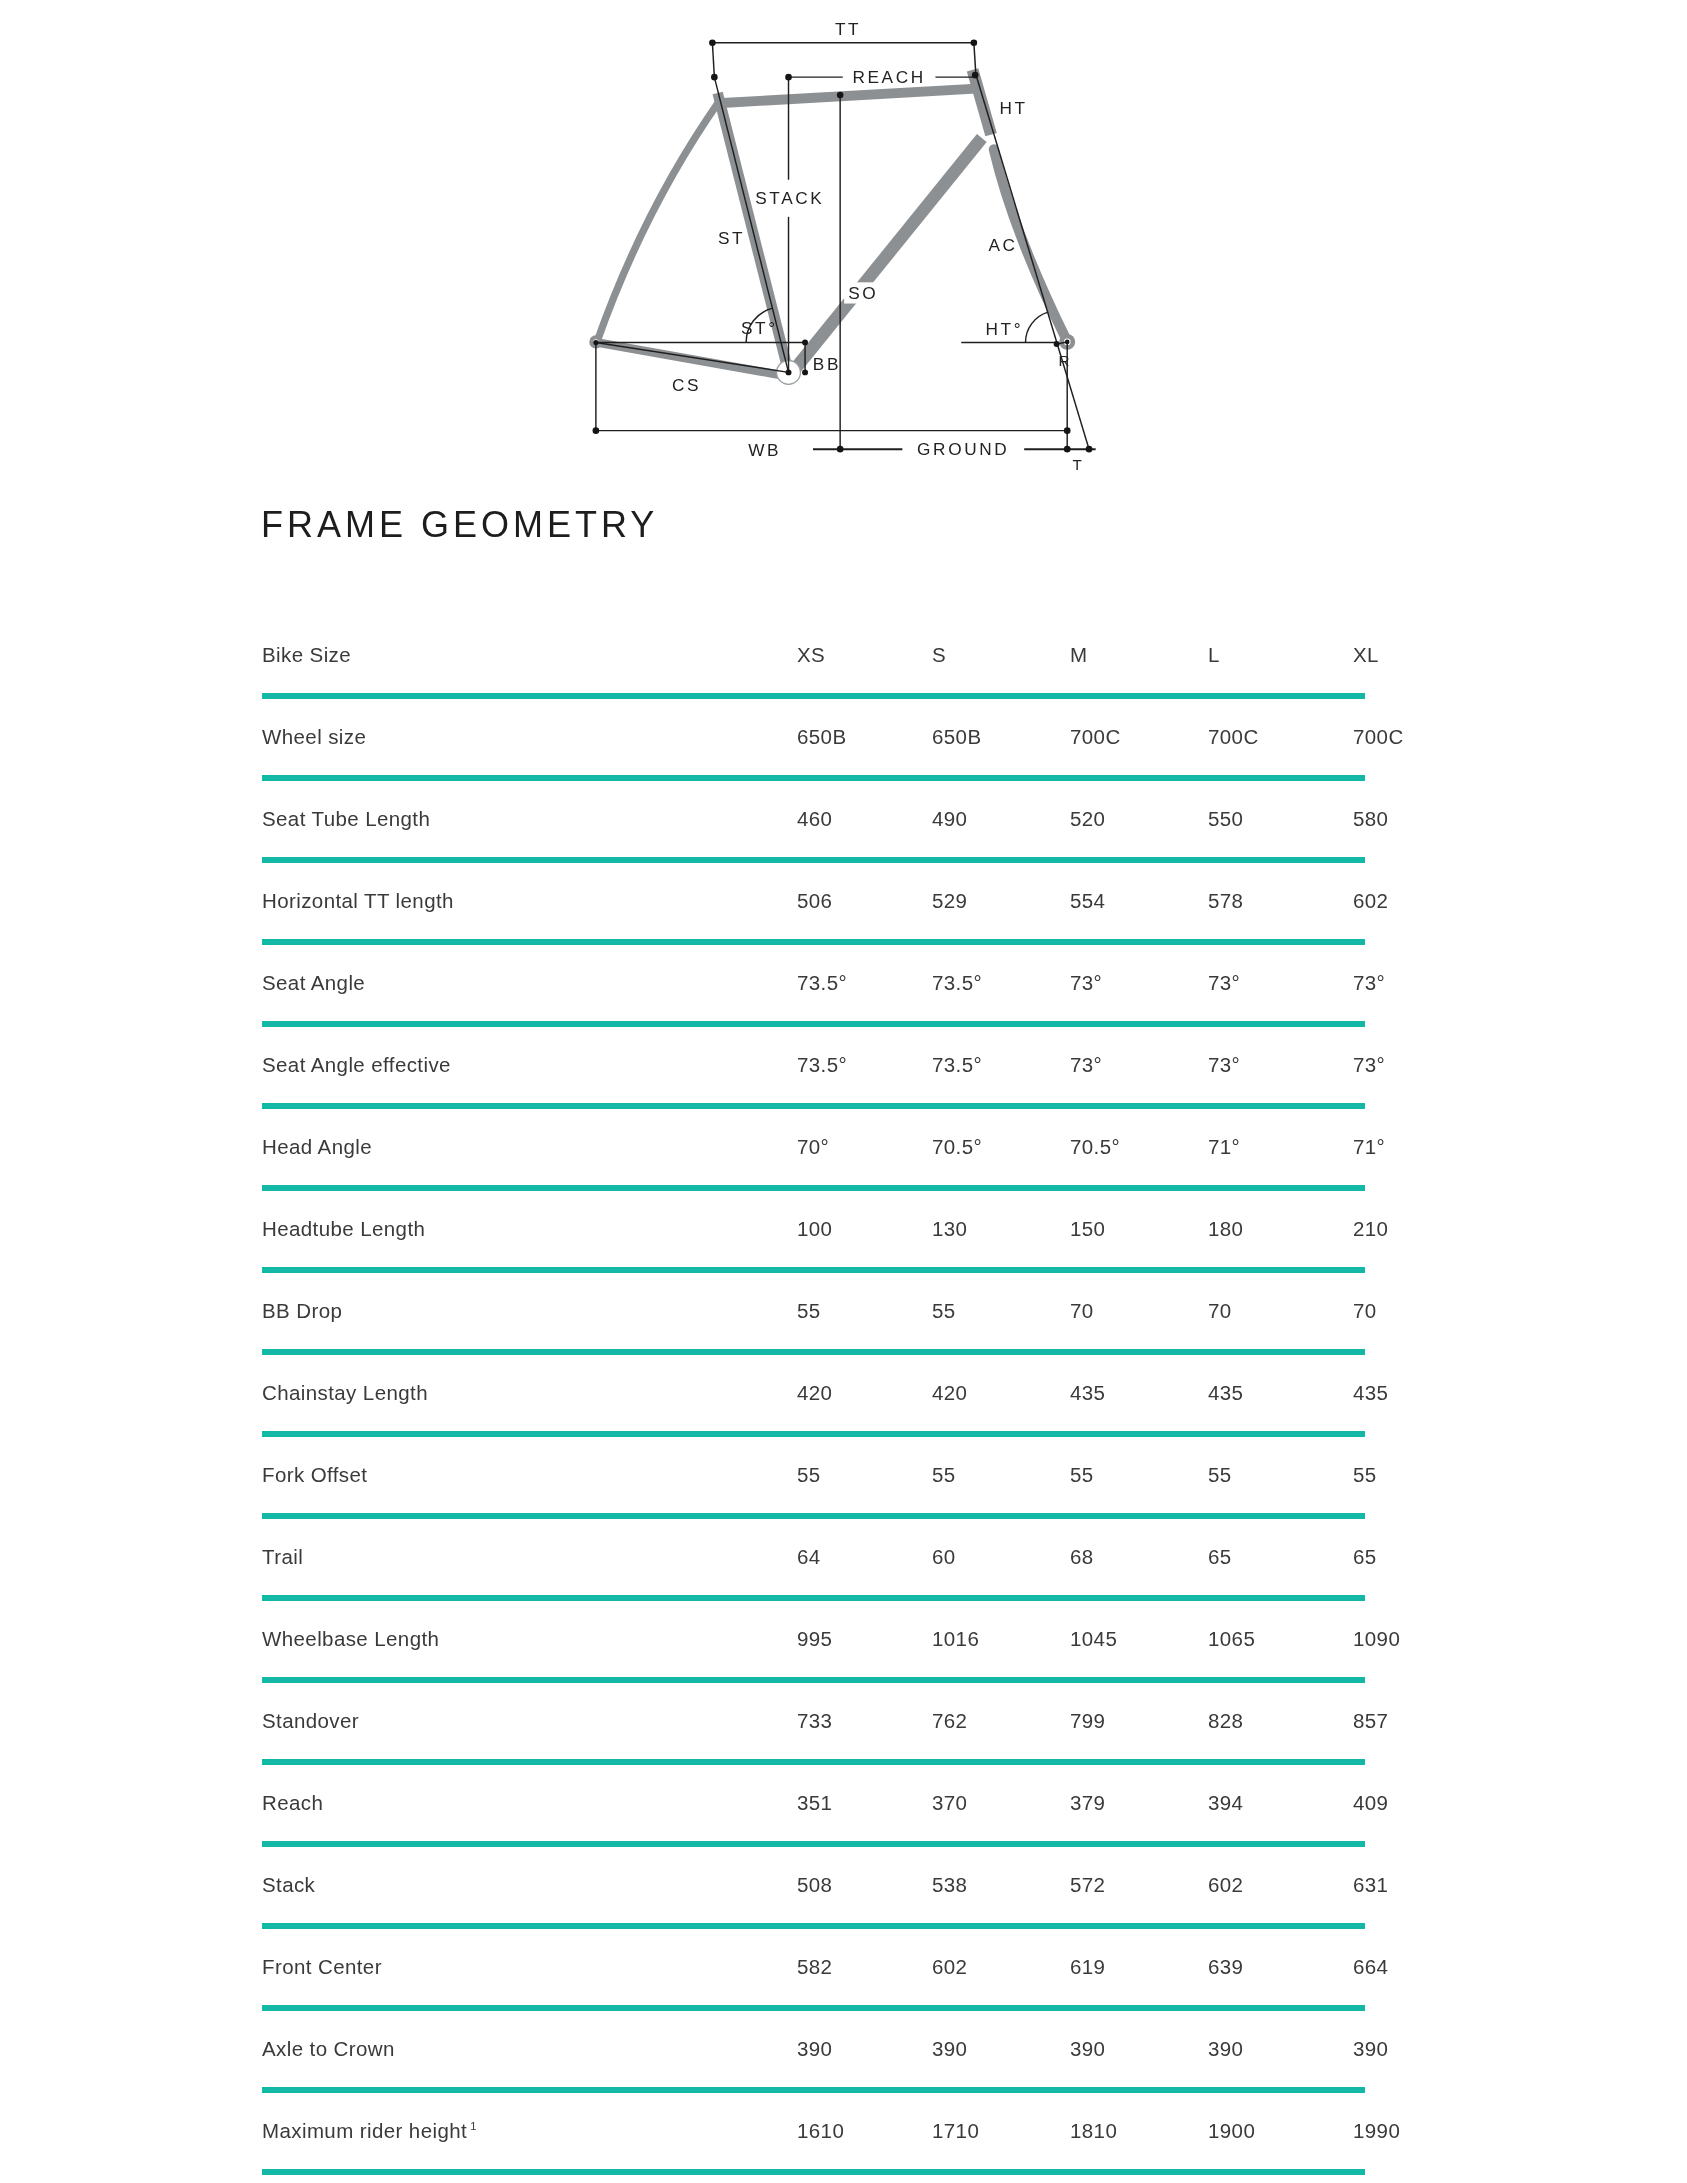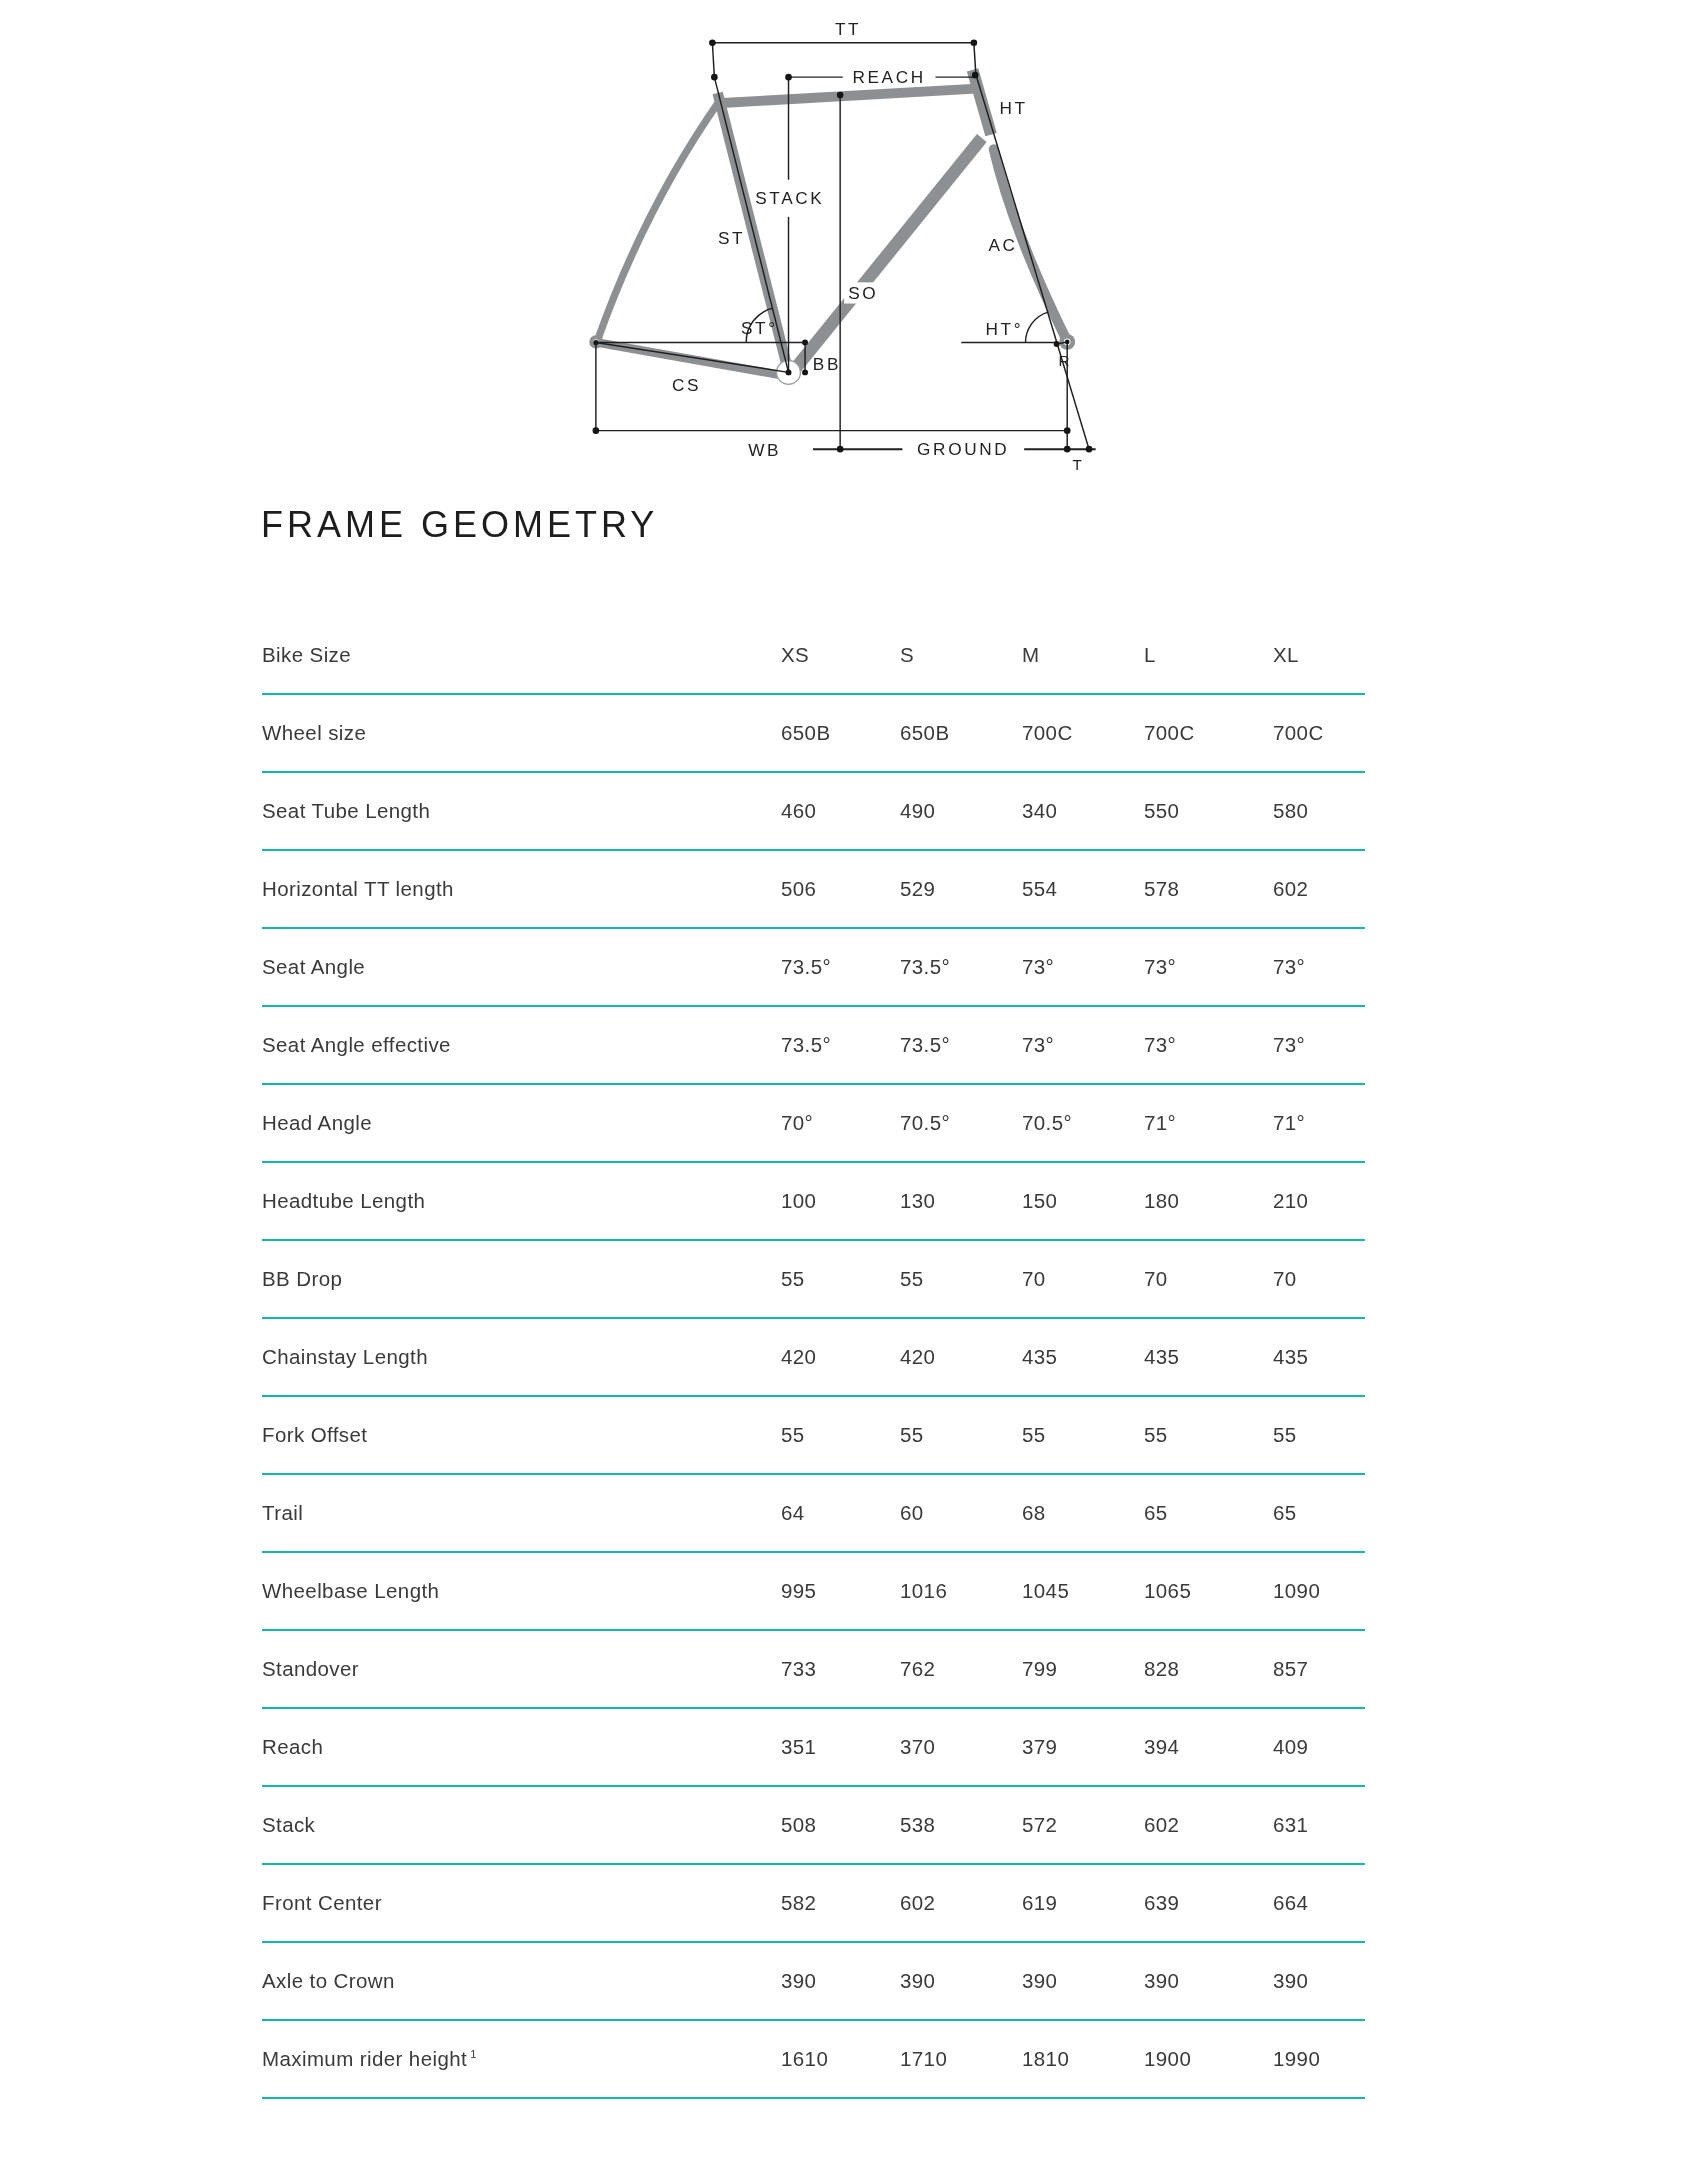--- a/index.html
+++ b/index.html
@@ -21,21 +21,22 @@
   }
   .geo-table{
     position:absolute;left:262px;top:617px;width:1103px;
     font-size:20.5px;color:#3a3a3a;letter-spacing:0.4px;
   }
   .geo-row{
     display:grid;
     grid-template-columns:519px 119px 122px 122px 129px 1fr;
     align-items:center;
     height:76px;
-    border-bottom:2px solid #14b8a6;
+    border-bottom:6px solid #14b8a6;
+    gap:16px;
   }
   .geo-cell{white-space:nowrap;}
   .geo-cell sup{font-size:11.2px;vertical-align:super;letter-spacing:0;}
 </style>
 </head>
 <body>
 
 <div class="diagram-wrap">
   <svg viewBox="0 0 820 710">
 
@@ -138,21 +139,21 @@
       <div class="geo-cell">650B</div>
       <div class="geo-cell">650B</div>
       <div class="geo-cell">700C</div>
       <div class="geo-cell">700C</div>
       <div class="geo-cell">700C</div>
     </div>
     <div class="geo-row">
       <div class="geo-cell">Seat Tube Length</div>
       <div class="geo-cell">460</div>
       <div class="geo-cell">490</div>
-      <div class="geo-cell">340</div>
+      <div class="geo-cell">520</div>
       <div class="geo-cell">550</div>
       <div class="geo-cell">580</div>
     </div>
     <div class="geo-row">
       <div class="geo-cell">Horizontal TT length</div>
       <div class="geo-cell">506</div>
       <div class="geo-cell">529</div>
       <div class="geo-cell">554</div>
       <div class="geo-cell">578</div>
       <div class="geo-cell">602</div>

